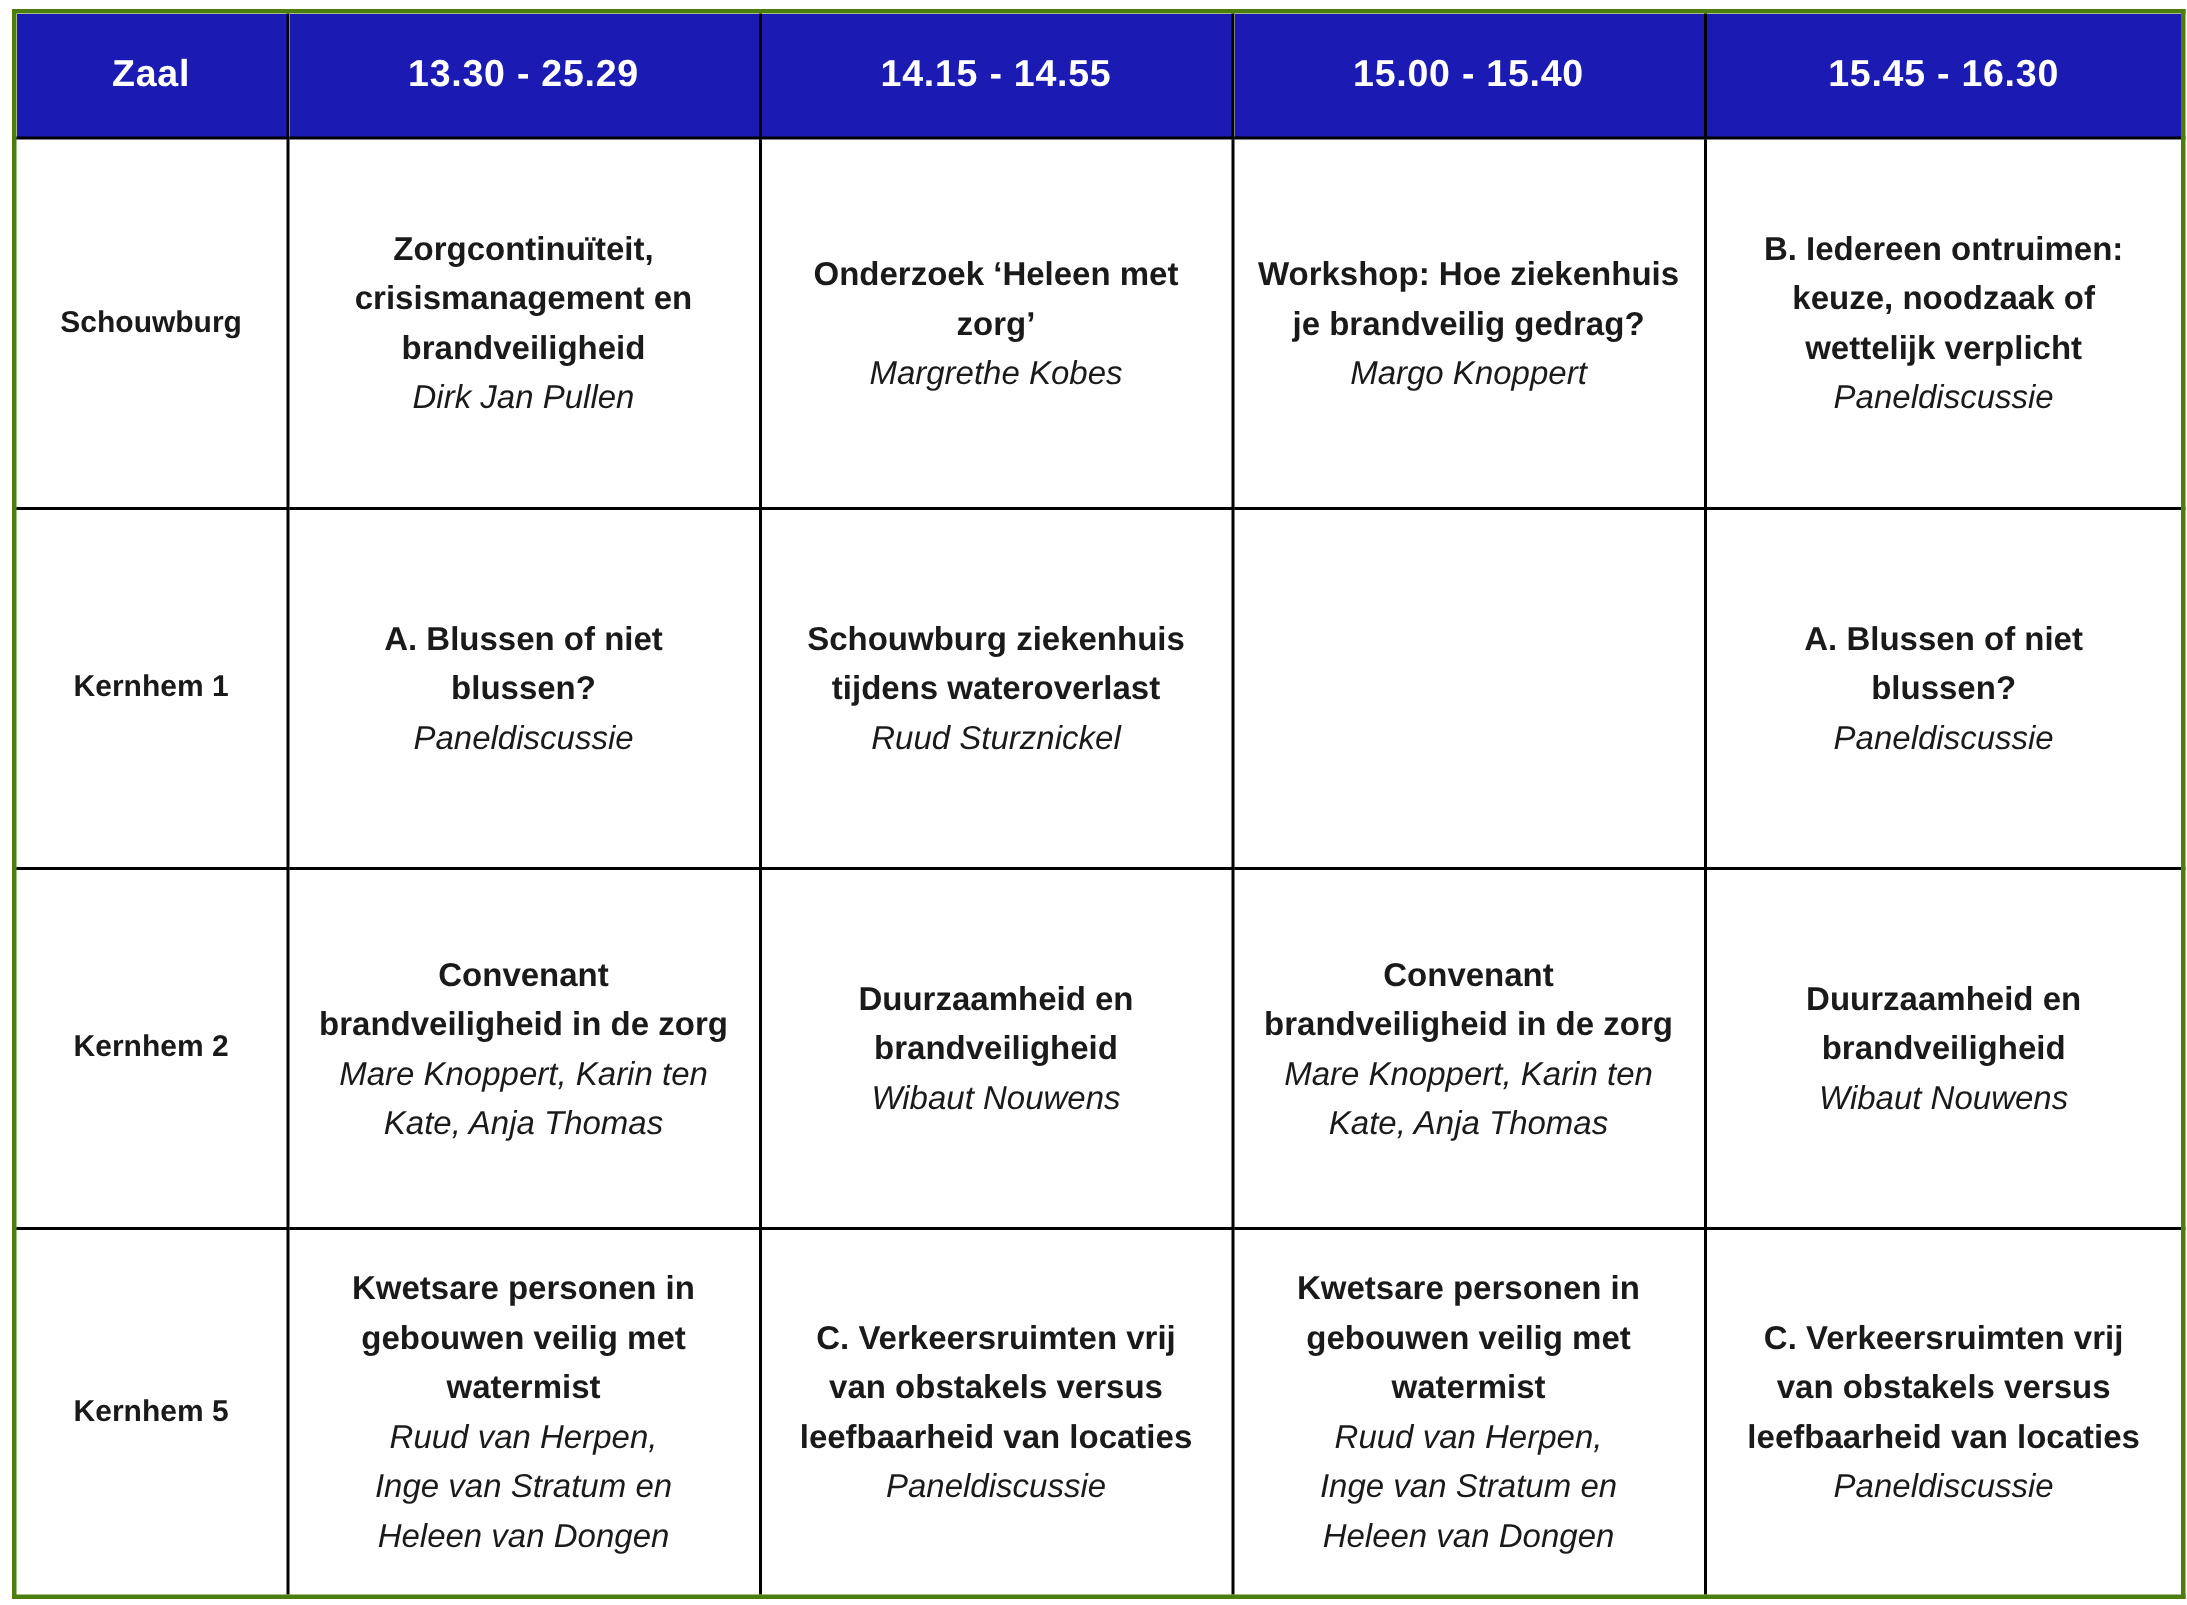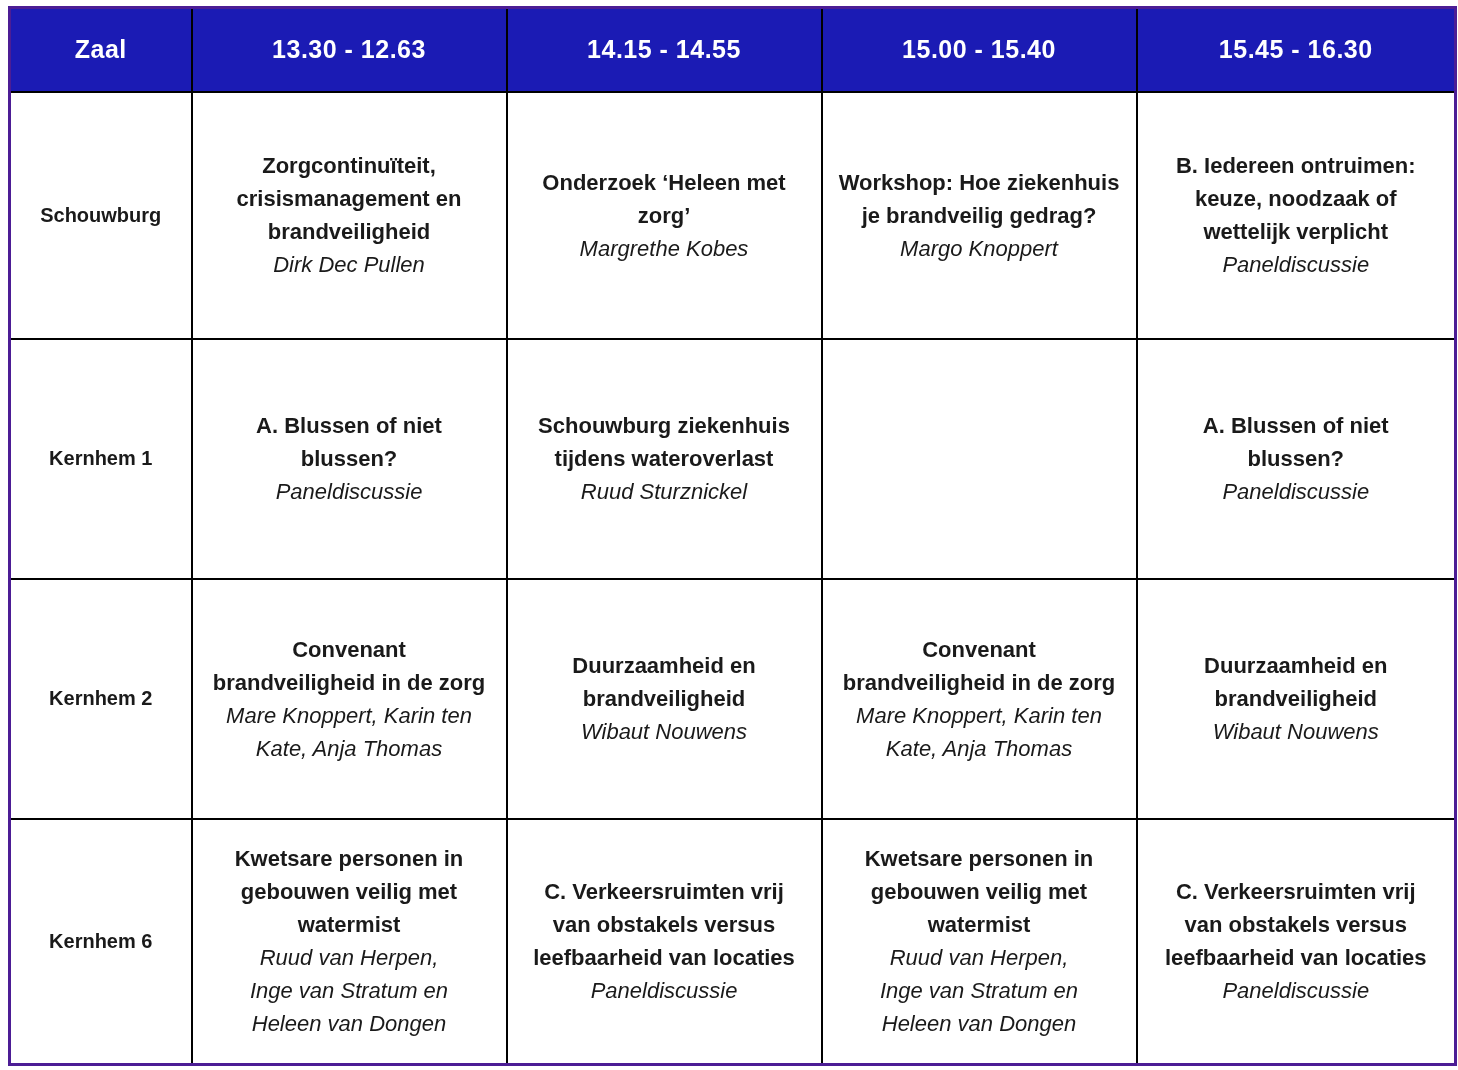--- a/index.html
+++ b/index.html
@@ -13,21 +13,21 @@
   }
   .schedule-wrap {
     position: absolute;
     left: 8px;
     top: 6px;
   }
   table.schedule {
     border-collapse: collapse;
     table-layout: fixed;
     width: 1446px;
-    border: 3px solid #4c1d95;
+    border: 3px solid #4d7c0f;
     padding-left: 47px;
   }
   table.schedule td, table.schedule th {
     border: 2px solid #000000;
     vertical-align: middle;
     text-align: center;
     overflow: hidden;
   }
   tr.header-row {
     height: 84px;
@@ -72,33 +72,33 @@
       <col style="width:182px">
       <col style="width:315px">
       <col style="width:315px">
       <col style="width:315px">
       <col style="width:319px">
     </colgroup>
 
     <tbody>
         <tr class="header-row">
       <th>Zaal</th>
-      <th>13.30 - 12.63</th>
+      <th>13.30 - 25.29</th>
       <th>14.15 - 14.55</th>
       <th>15.00 - 15.40</th>
       <th>15.45 - 16.30</th>
     </tr>
 
     <tr style="height:247px">
       <td class="room-cell">Schouwburg</td>
       <td class="session-cell">
         <div class="session-title">Zorgcontinuïteit,
 crisismanagement en
 brandveiligheid</div>
-        <div class="session-speaker">Dirk Dec Pullen</div>
+        <div class="session-speaker">Dirk Jan Pullen</div>
       </td>
       <td class="session-cell">
         <div class="session-title">Onderzoek ‘Heleen met
 zorg’</div>
         <div class="session-speaker">Margrethe Kobes</div>
       </td>
       <td class="session-cell">
         <div class="session-title">Workshop: Hoe ziekenhuis
 je brandveilig gedrag?</div>
         <div class="session-speaker">Margo Knoppert</div>
@@ -154,21 +154,21 @@
 Kate, Anja Thomas</div>
       </td>
       <td class="session-cell">
         <div class="session-title">Duurzaamheid en
 brandveiligheid</div>
         <div class="session-speaker">Wibaut Nouwens</div>
       </td>
     </tr>
 
     <tr style="height:246px">
-      <td class="room-cell">Kernhem 6</td>
+      <td class="room-cell">Kernhem 5</td>
       <td class="session-cell">
         <div class="session-title">Kwetsare personen in
 gebouwen veilig met
 watermist</div>
         <div class="session-speaker">Ruud van Herpen,
 Inge van Stratum en
 Heleen van Dongen</div>
       </td>
       <td class="session-cell">
         <div class="session-title">C. Verkeersruimten vrij

